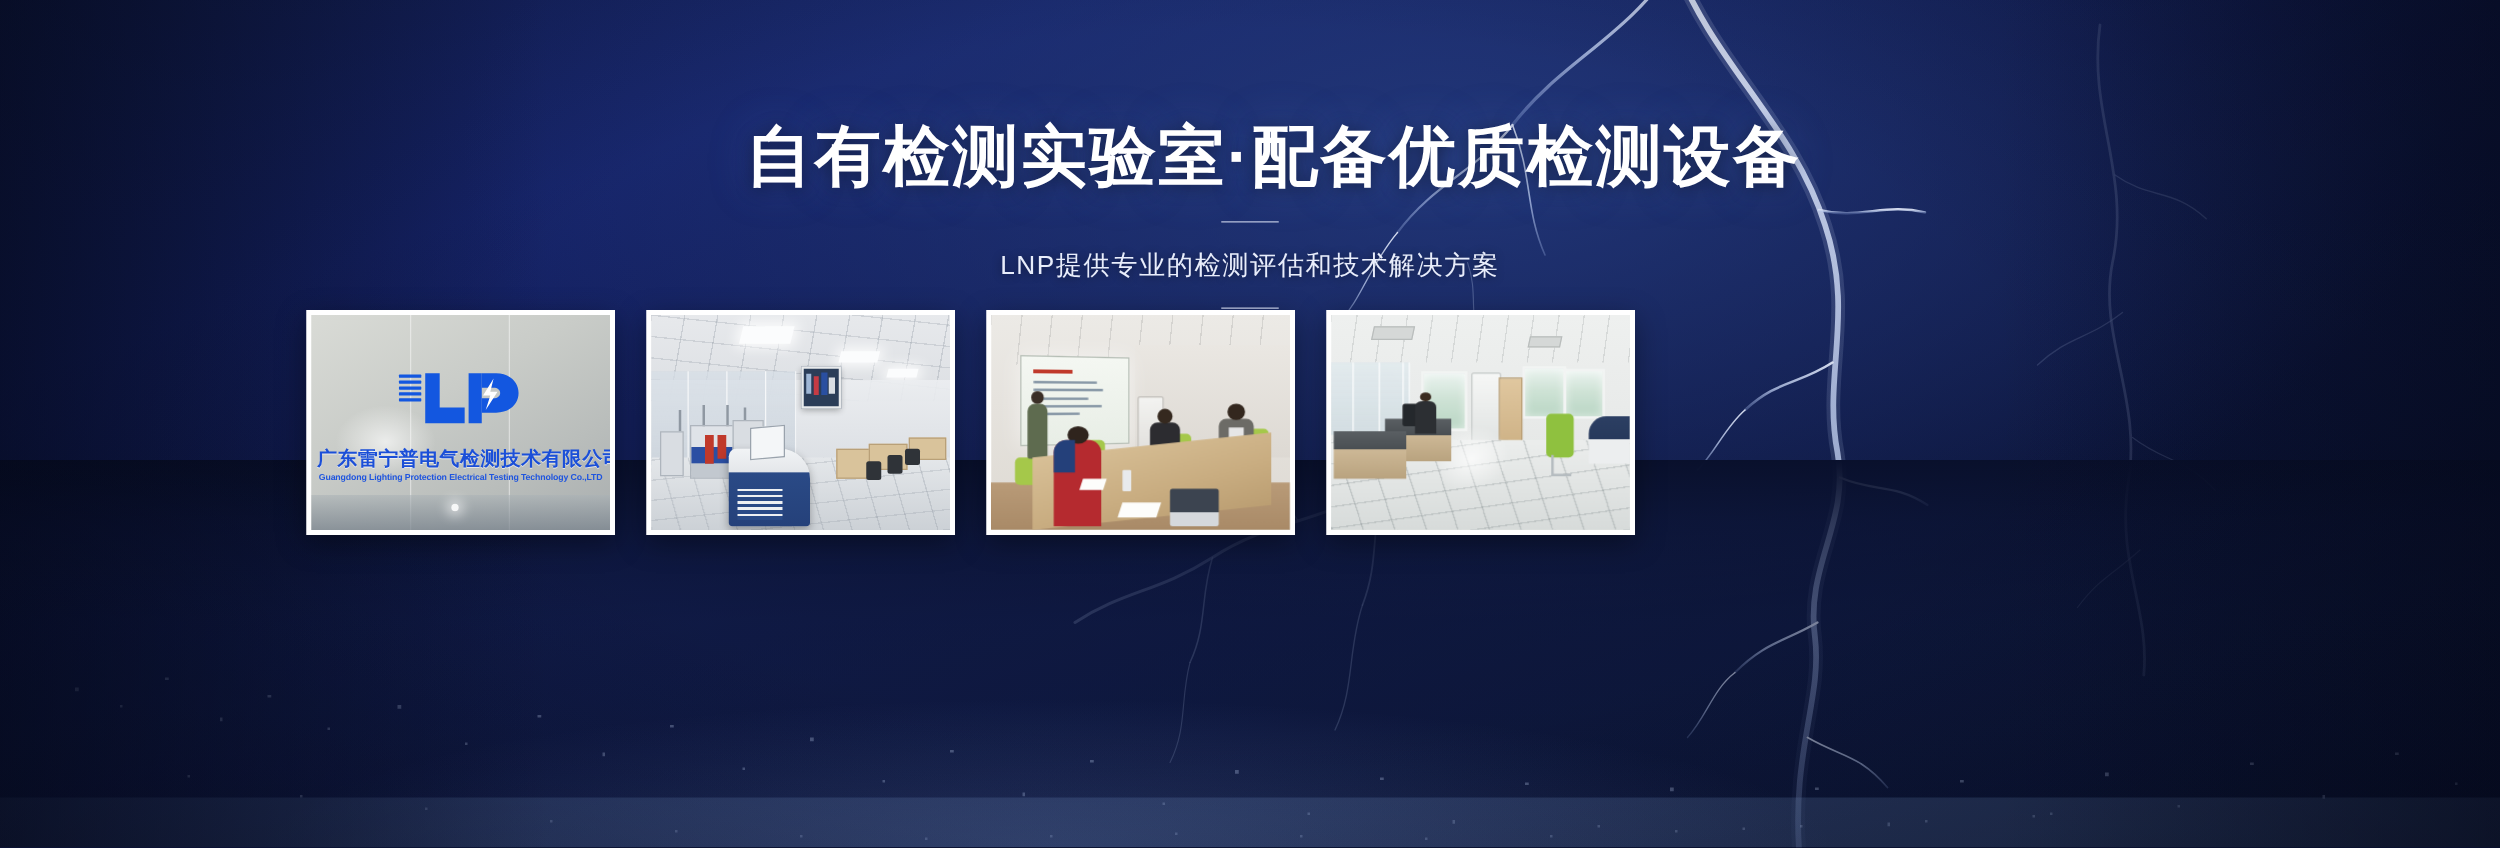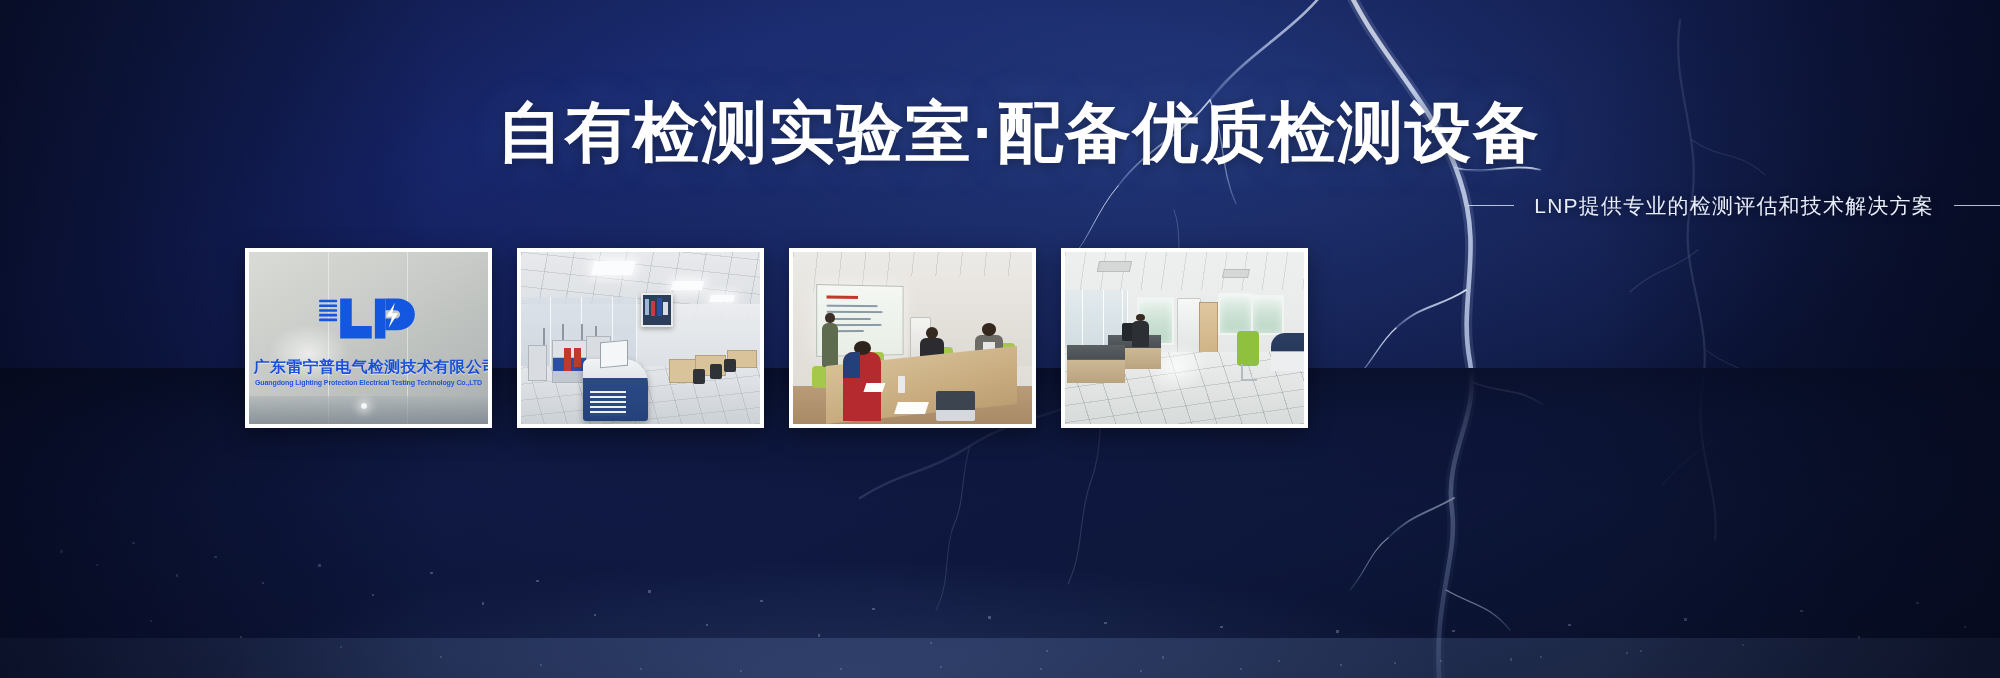--- a/index.html
+++ b/index.html
@@ -46,32 +46,32 @@
   .bolt-far{top:20px;left:1480px;width:380px;height:520px;opacity:.35;}
 
   
   .copy{
     position:absolute;left:0;right:0;top:96px;
     text-align:center;
     z-index:6;
   }
   .headline{
     margin:0;
-    font-size:66px;
+    font-size:53px;
     font-weight:bold;
     letter-spacing:2px;
     color:#ffffff;
     text-shadow:0 2px 14px rgba(0,0,0,.45), 0 0 34px rgba(90,130,220,.35);
     line-height:1.12;
     white-space:nowrap;
     padding-left:38px;
   }
   .sub-row{
     margin-top:22px;
-    display:flex;align-items:center;justify-content:flex-end;gap:20px;
+    display:flex;align-items:center;justify-content:flex-end;gap:20px;flex-direction:column;
   }
   .dash{
     display:block;width:46px;height:1px;
     background:rgba(226,233,250,.8);
   }
   .subtitle{
     font-size:21px;
     color:#e8edfb;
     letter-spacing:1.2px;
     white-space:nowrap;

